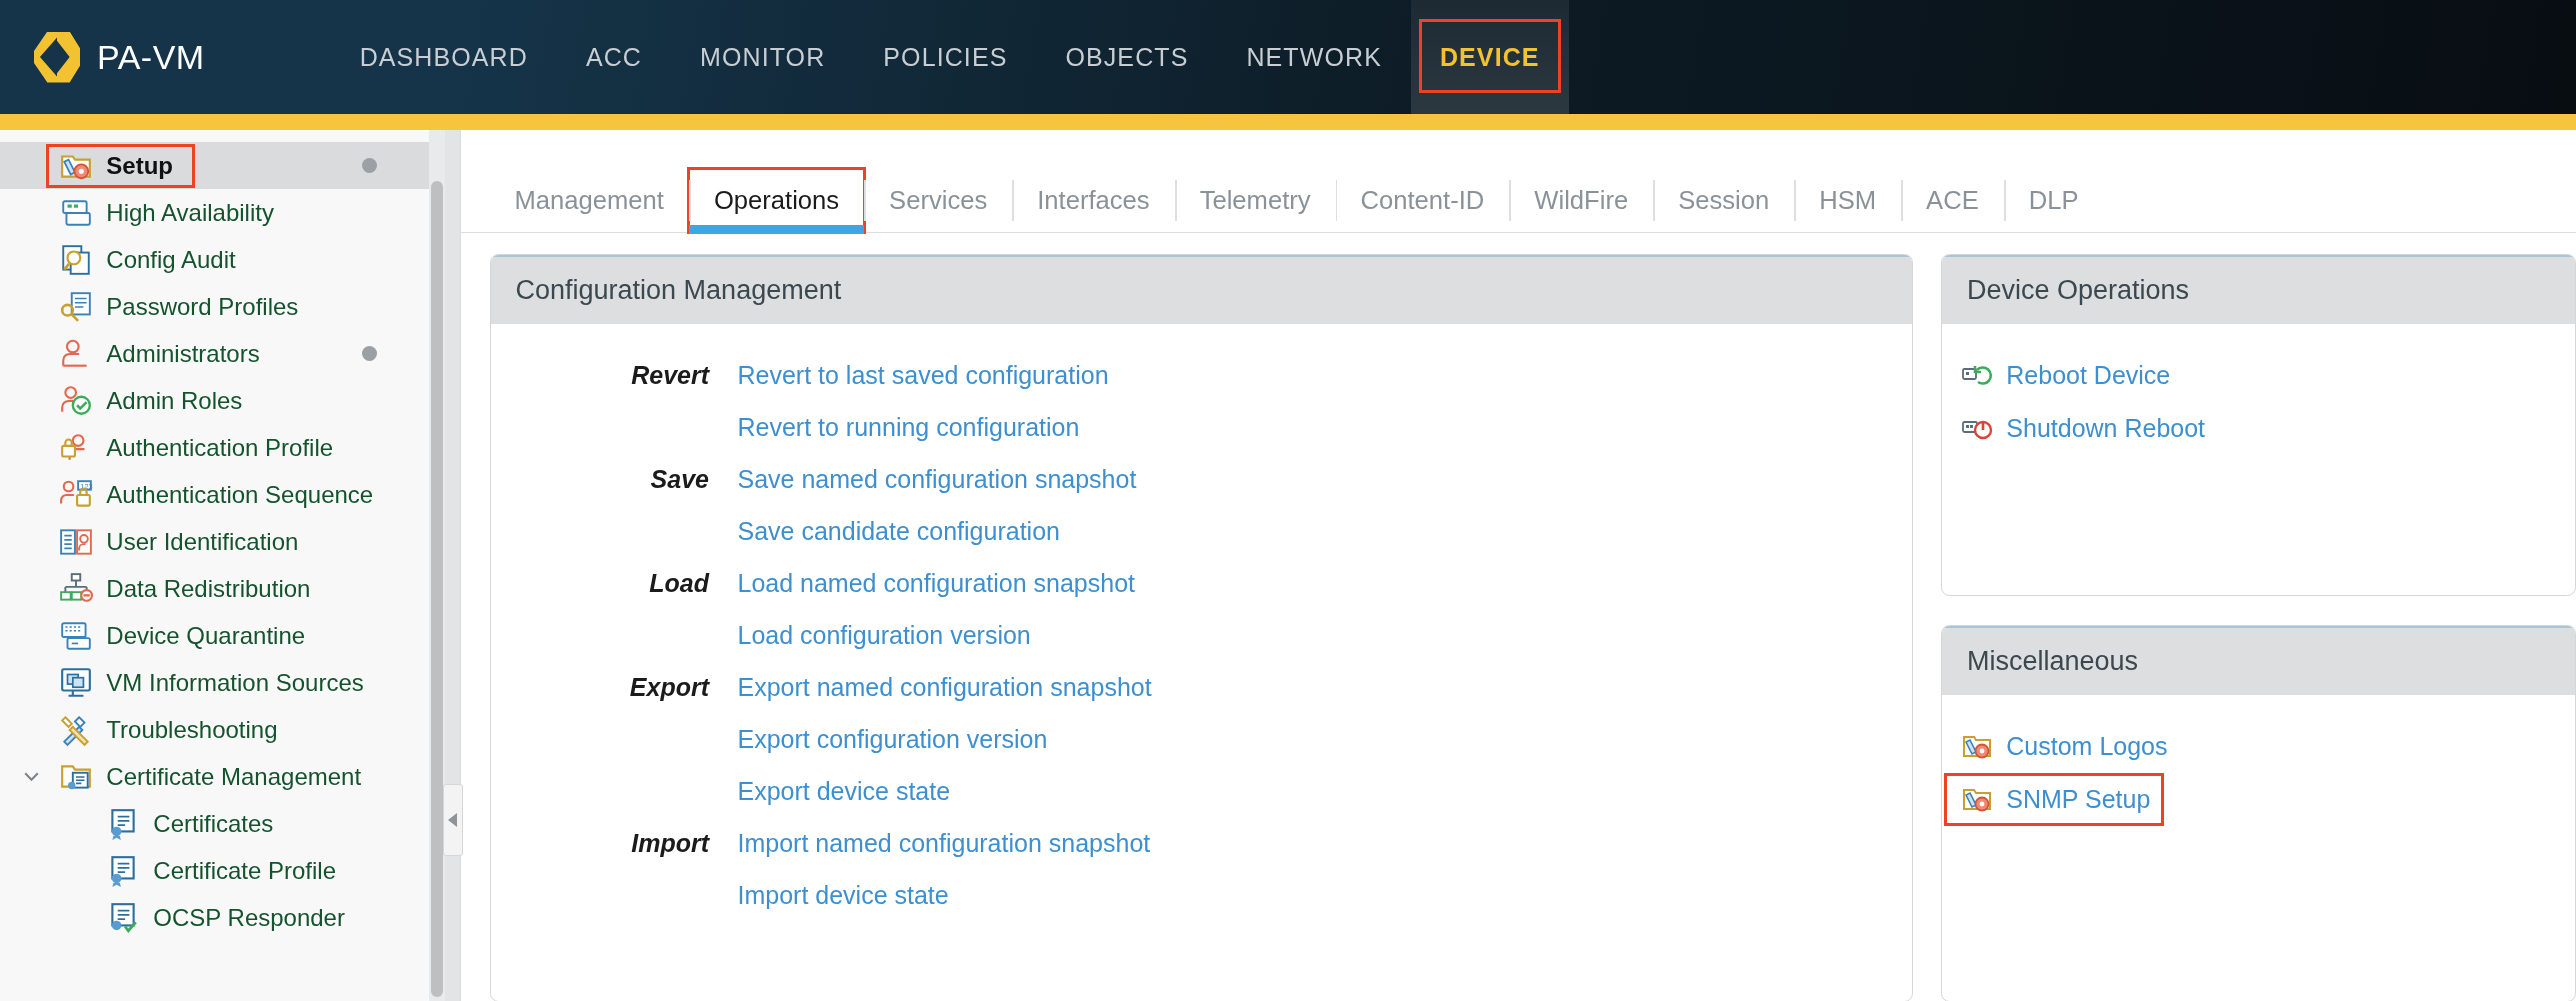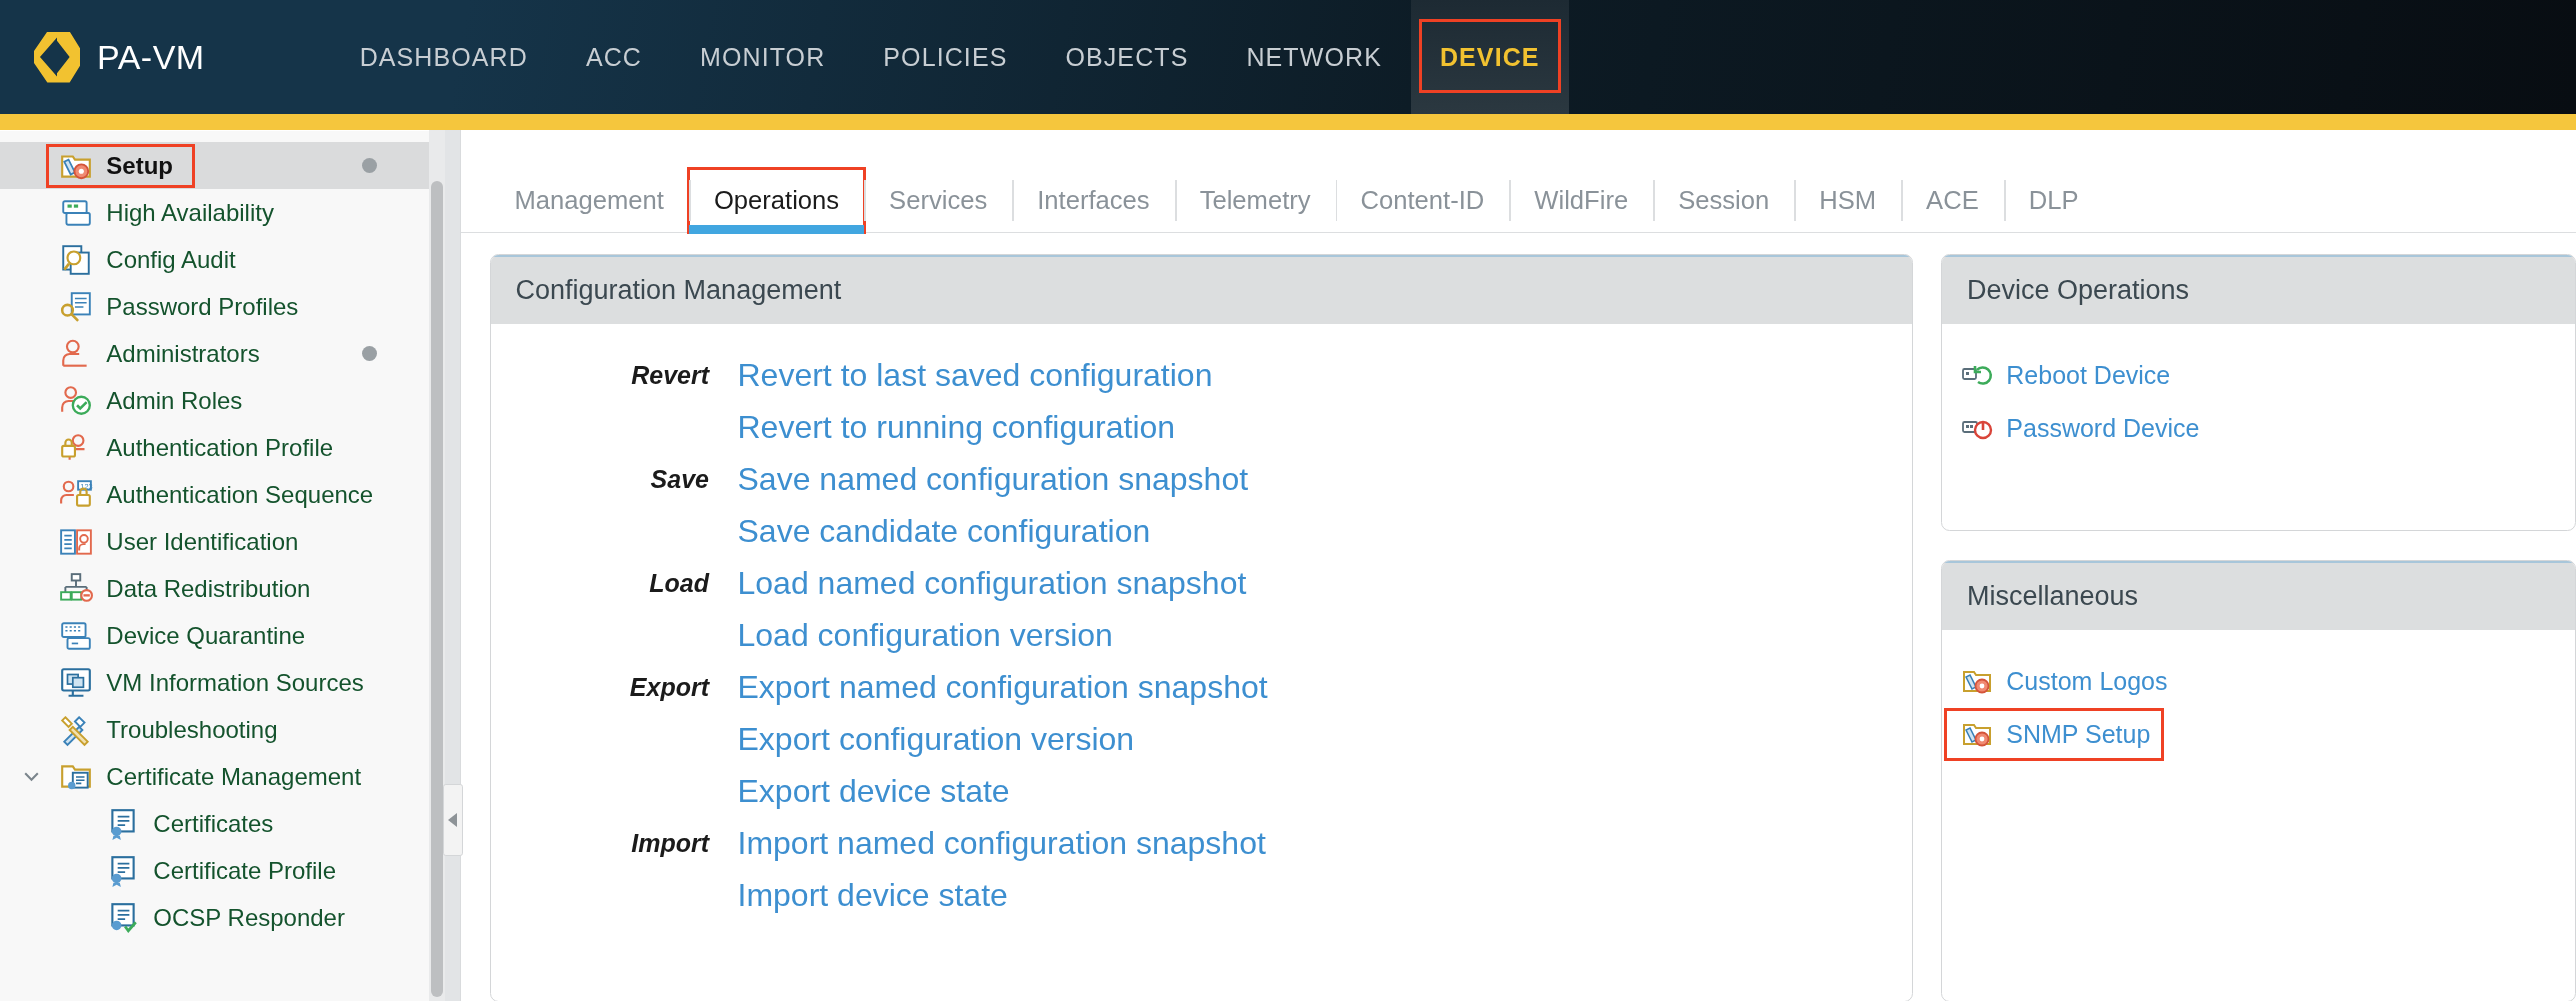--- a/index.html
+++ b/index.html
@@ -290,41 +290,41 @@
   .card-body { padding: 25px 0 28.5px 0; flex: 1; }
 
   .pane-left { width: 1423px; flex: none; }
   .pane-right {
     flex: 1;
     display: flex;
     flex-direction: column;
     gap: 28.5px;
     min-width: 0;
   }
-  .card-dev { height: 277px; flex: none; }
+  .card-dev { height: 342px; flex: none; }
   .card-misc { flex: 1; }
 
   
   .cfg-row {
     display: flex;
     align-items: center;
     height: 52px;
   }
   .cfg-key {
     width: 247px;
     flex: none;
     text-align: right;
     padding-right: 28.5px;
     font-size: 25px;
     color: #1b1b1b;
     font-weight: 600;
     font-style: italic;
   }
   .cfg-link {
-    font-size: 32px;
+    font-size: 25px;
     color: #3d8fd0;
     cursor: pointer;
     white-space: nowrap;
   }
 
   
   .op-row {
     display: flex;
     align-items: center;
     gap: 13.3px;
@@ -626,21 +626,21 @@
                 <span class="op-label">Reboot Device</span>
               </div>
               <div class="op-row">
                 <span class="op-icon"><svg width="32" height="32" viewBox="0 0 32 32">
                     <rect x="2" y="9" width="14" height="10" rx="1.5" fill="#fff" stroke="#5a6e7a" stroke-width="1.8"></rect>
                     <rect x="5" y="12" width="3" height="3" fill="#5a6e7a"></rect>
                     <rect x="9" y="12" width="3" height="3" fill="#5a6e7a"></rect>
                     <circle cx="22" cy="17" r="8" fill="#fff" stroke="#d9453a" stroke-width="2.4"></circle>
                     <path d="M22 10v7" stroke="#d9453a" stroke-width="2.6"></path>
                   </svg></span>
-                <span class="op-label">Password Device</span>
+                <span class="op-label">Shutdown Reboot</span>
               </div>
             </div>
         </div>
         <div class="card card-misc">
           <div class="card-head">Miscellaneous</div>
           <div class="card-body" id="misc">
               <div class="op-row">
                 <span class="op-icon"><svg width="32" height="32" viewBox="0 0 32 32">
                     <path d="M3 7h10l2 3h14v16H3z" fill="#fff" stroke="#c8a02e" stroke-width="2"></path>
                     <path d="M5 12l6 12 4-2-6-12z" fill="#cfe4f2" stroke="#3b82b8" stroke-width="1.6"></path>

